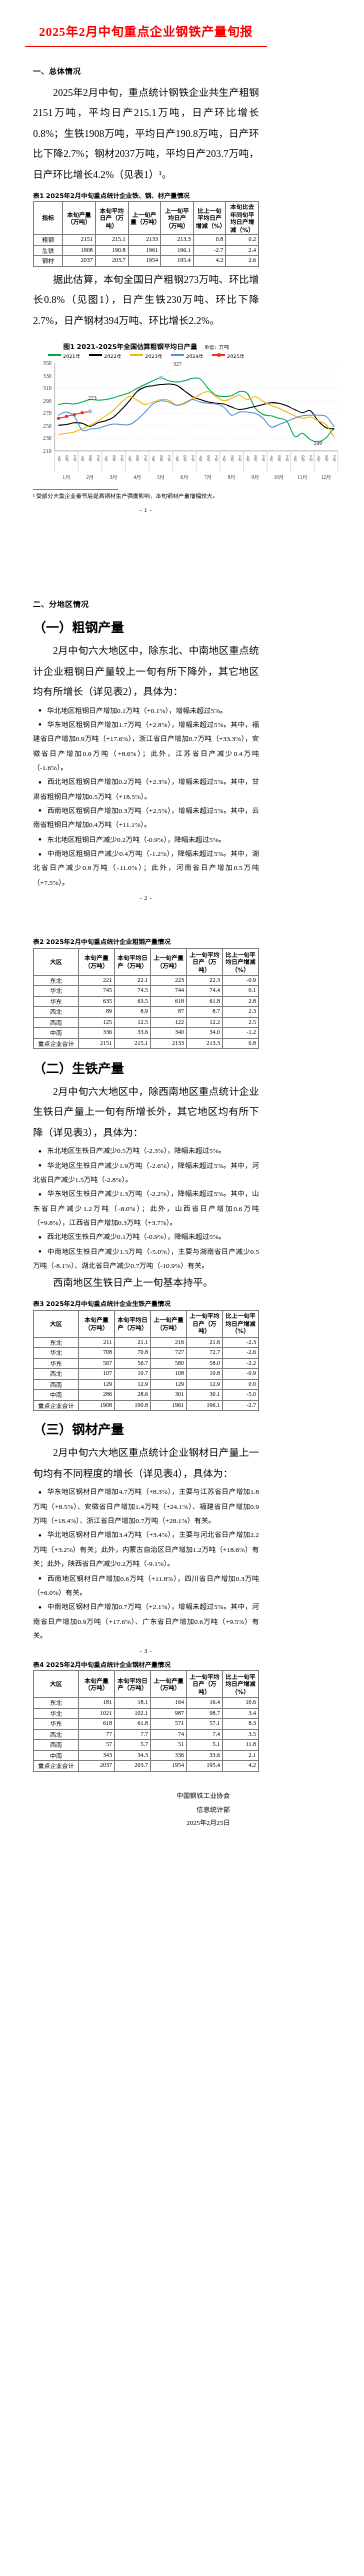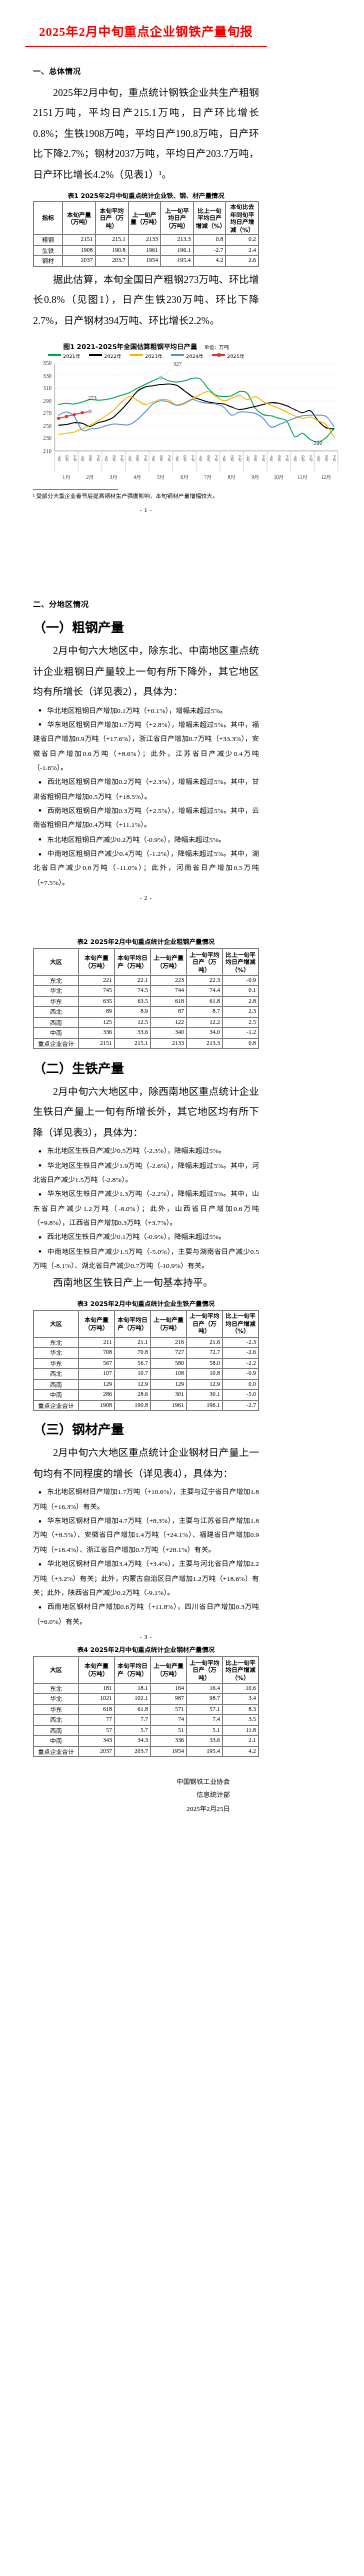--- a/index.html
+++ b/index.html
@@ -77,21 +77,20 @@
   }
   ul.bullets li .bp::before{
     content:"\25CF";
     font-size:5.7px;
     vertical-align:0.5px;
   }
 
   
   .tbl-wrap{margin:5.2px 0 3.1px 0;}
   .tbl-cap{
-    text-align:center;
     font-size:6.4px;
     font-weight:bold;
     margin-bottom:1.5px;
     font-family:"DejaVu Sans","Liberation Sans",sans-serif;
   }
   table.grid{
     width:100%;
     border-collapse:collapse;
     font-size:6px;
     table-layout:fixed;
@@ -565,24 +564,24 @@
               <td>196.1</td>
               <td>-2.7</td>
             </tr>
           </tbody>
       </table>
     </div>
 
     <h3 class="subsec">（三）钢材产量</h3>
     <p class="body">2月中旬六大地区重点统计企业钢材日产量上一旬均有不同程度的增长（详见表4），具体为：</p>
     <ul class="bullets" id="b-sub3">
-        <li><span class="bp"></span><span>东北地区钢材日产增加1.7万吨（+10.6%），主要与辽宁省日产增加1.8万吨（+16.3%）有关。</span></li>
         <li><span class="bp"></span><span>华东地区钢材日产增加4.7万吨（+8.3%），主要与江苏省日产增加1.8万吨（+8.5%）、安徽省日产增加1.4万吨（+24.1%）、福建省日产增加0.9万吨（+18.4%）、浙江省日产增加0.7万吨（+28.1%）有关。</span></li>
         <li><span class="bp"></span><span>华北地区钢材日产增加3.4万吨（+3.4%），主要与河北省日产增加2.2万吨（+3.2%）有关；此外，内蒙古自治区日产增加1.2万吨（+18.6%）有关；此外，陕西省日产减少0.2万吨（-9.1%）。</span></li>
         <li><span class="bp"></span><span>西南地区钢材日产增加0.6万吨（+11.8%），四川省日产增加0.3万吨（+6.0%）有关。</span></li>
+        <li><span class="bp"></span><span>中南地区钢材日产增加0.7万吨（+2.1%），增幅未超过5%。其中，河南省日产增加0.9万吨（+17.6%）、广东省日产增加0.6万吨（+9.5%）有关。</span></li>
       </ul>
 
     <div class="pageno">- 3 -</div>
   </div>
 </div>
 
 <div class="page">
   <div class="pad">
     <div class="tbl-wrap">
       <div class="tbl-cap">表4  2025年2月中旬重点统计企业钢材产量情况</div>

